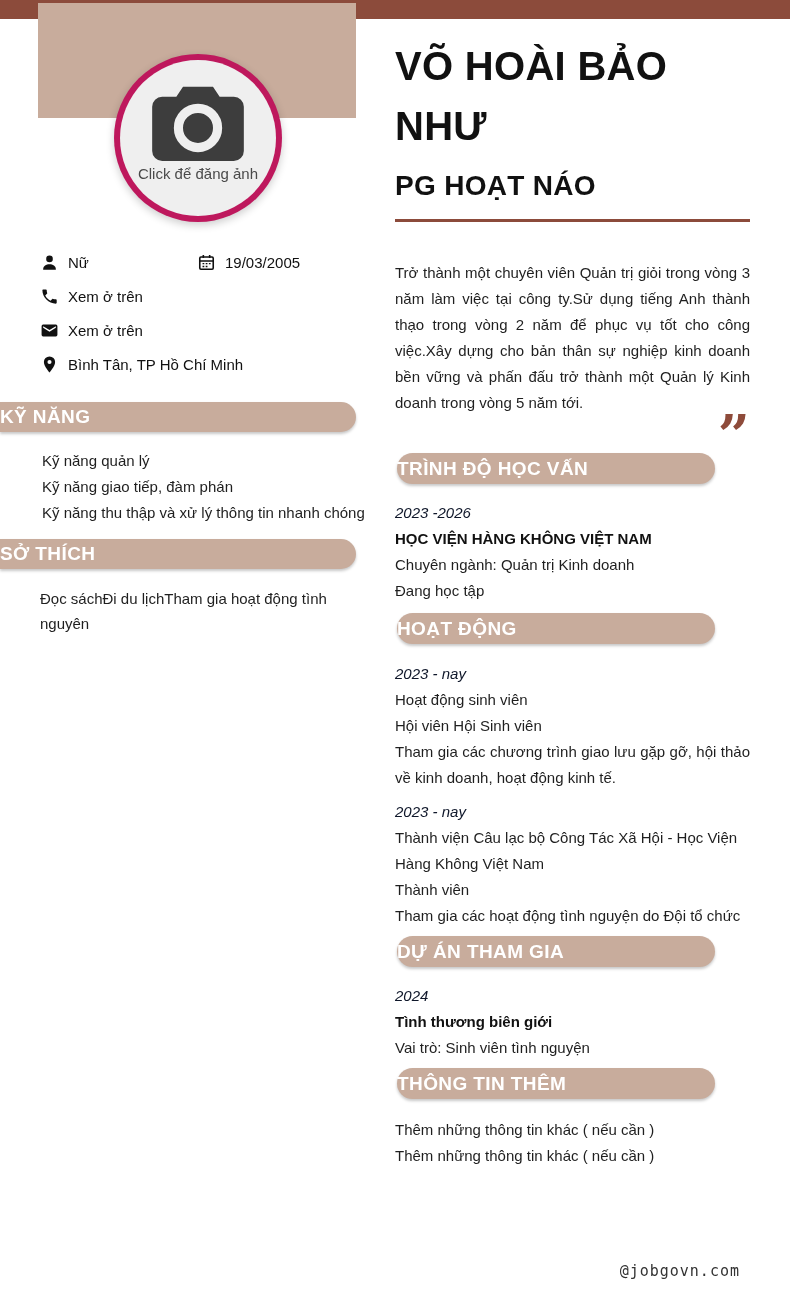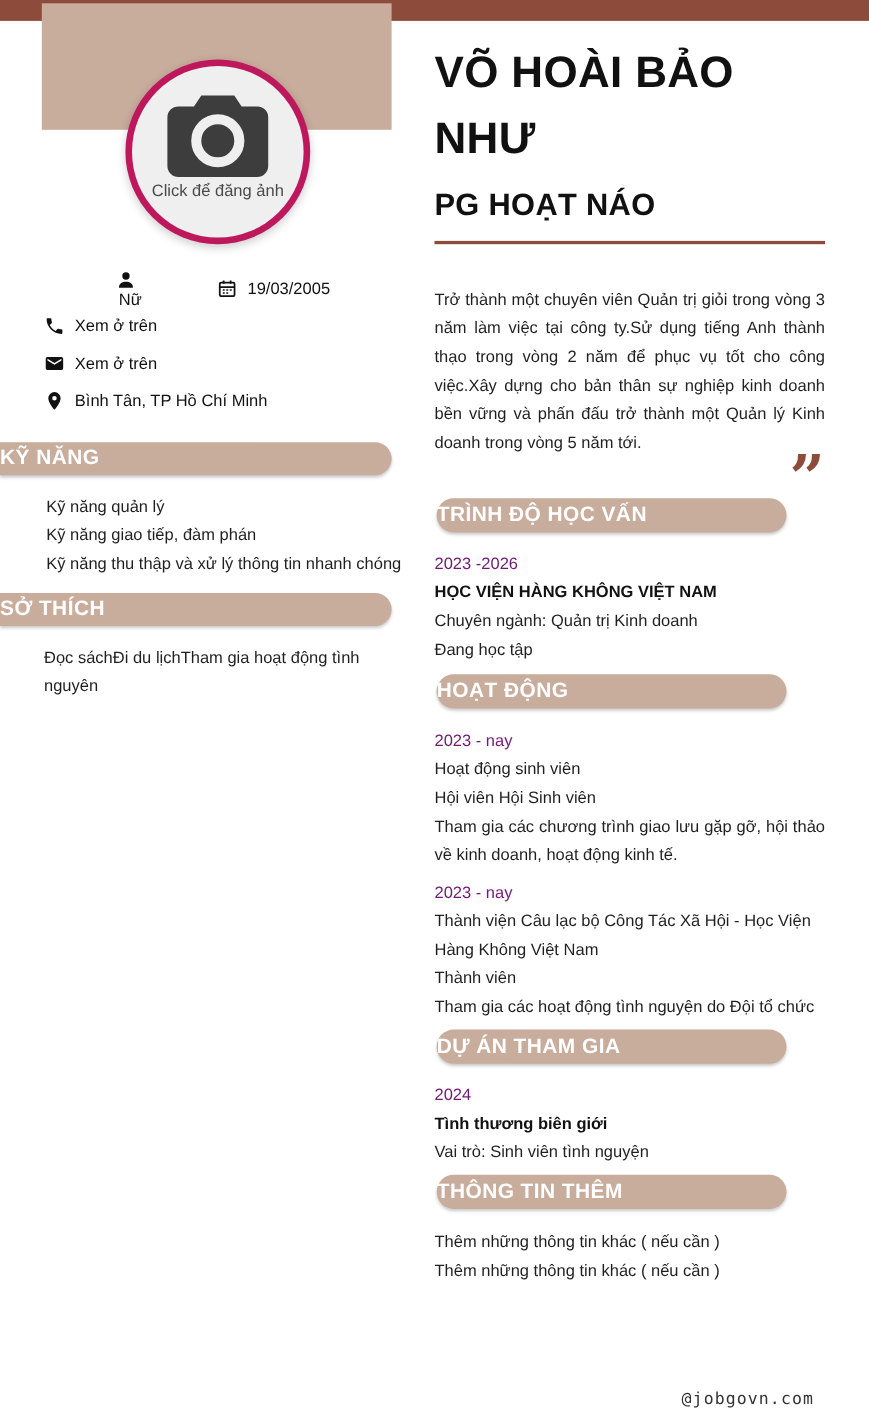--- a/index.html
+++ b/index.html
@@ -18,21 +18,21 @@
   .photo-inner {
     position:absolute; left:6px; top:6px; right:6px; bottom:6px; border-radius:50%;
     background:#efefef; display:flex; flex-direction:column; align-items:center; overflow:hidden;
   }
   .camera-wrap { margin-top:23px; height:82px; }
   .photo-label { font-size:15px; color:#4a4a4a; margin-top:0px; white-space:nowrap; }
   
   .sidebar { position:absolute; left:0; top:253px; width:380px; }
   .c-row { display:flex; align-items:center; height:19px; margin:0 0 15px 0; padding-left:40px; }
   .c-cell { display:flex; align-items:center; }
-  .c-cell.first { width:157px;flex-direction:column; }
+  .c-cell.first { width:157px; }
   .c-icon { width:19px; height:19px; margin-right:9px; flex:none; }
   .c-text { font-size:15px; color:#111; white-space:nowrap; }
   .side-pill {
     width:356px; height:30px; margin-top:28px; background:#C8AC9C;
     border-radius:0 16px 16px 0; box-shadow:0 2px 3px rgba(0,0,0,.22);
     display:flex; align-items:center; box-sizing:border-box;
     color:#fff; font-weight:bold; font-size:19px; letter-spacing:.4px;
   }
   .side-pill.second { margin-top:13px; }
   .skills { list-style:none; margin:16px 0 0 0; padding:0 10px 0 42px; }
@@ -49,21 +49,21 @@
     font-family:"DejaVu Serif", serif; font-weight:bold; font-size:56px; line-height:46px;
     letter-spacing:-2px; padding-right:2px;
   }
   .main-pill {
     width:318px; height:31px; margin-left:2px; background:#C8AC9C; border-radius:16px;
     box-shadow:0 2px 3px rgba(0,0,0,.22); display:flex; align-items:center;
     box-sizing:border-box; color:#fff; font-weight:bold; font-size:19px; letter-spacing:.4px;
   }
   .entry { margin:0; }
   .entry p { margin:0; font-size:15px; line-height:26px; }
-  .period { color:#701a75; }
+  .period { font-style:italic; color:#0f172a; }
   .bold { font-weight:bold; color:#111; }
   .just { text-align:justify; }
   .mt16 { margin-top:16px; }
   .mt9  { margin-top:9px; }
   .mt17 { margin-top:17px; }
   .mt8  { margin-top:8px; }
   .mt7  { margin-top:7px; }
   .mt18 { margin-top:18px; }
   
   .watermark {

